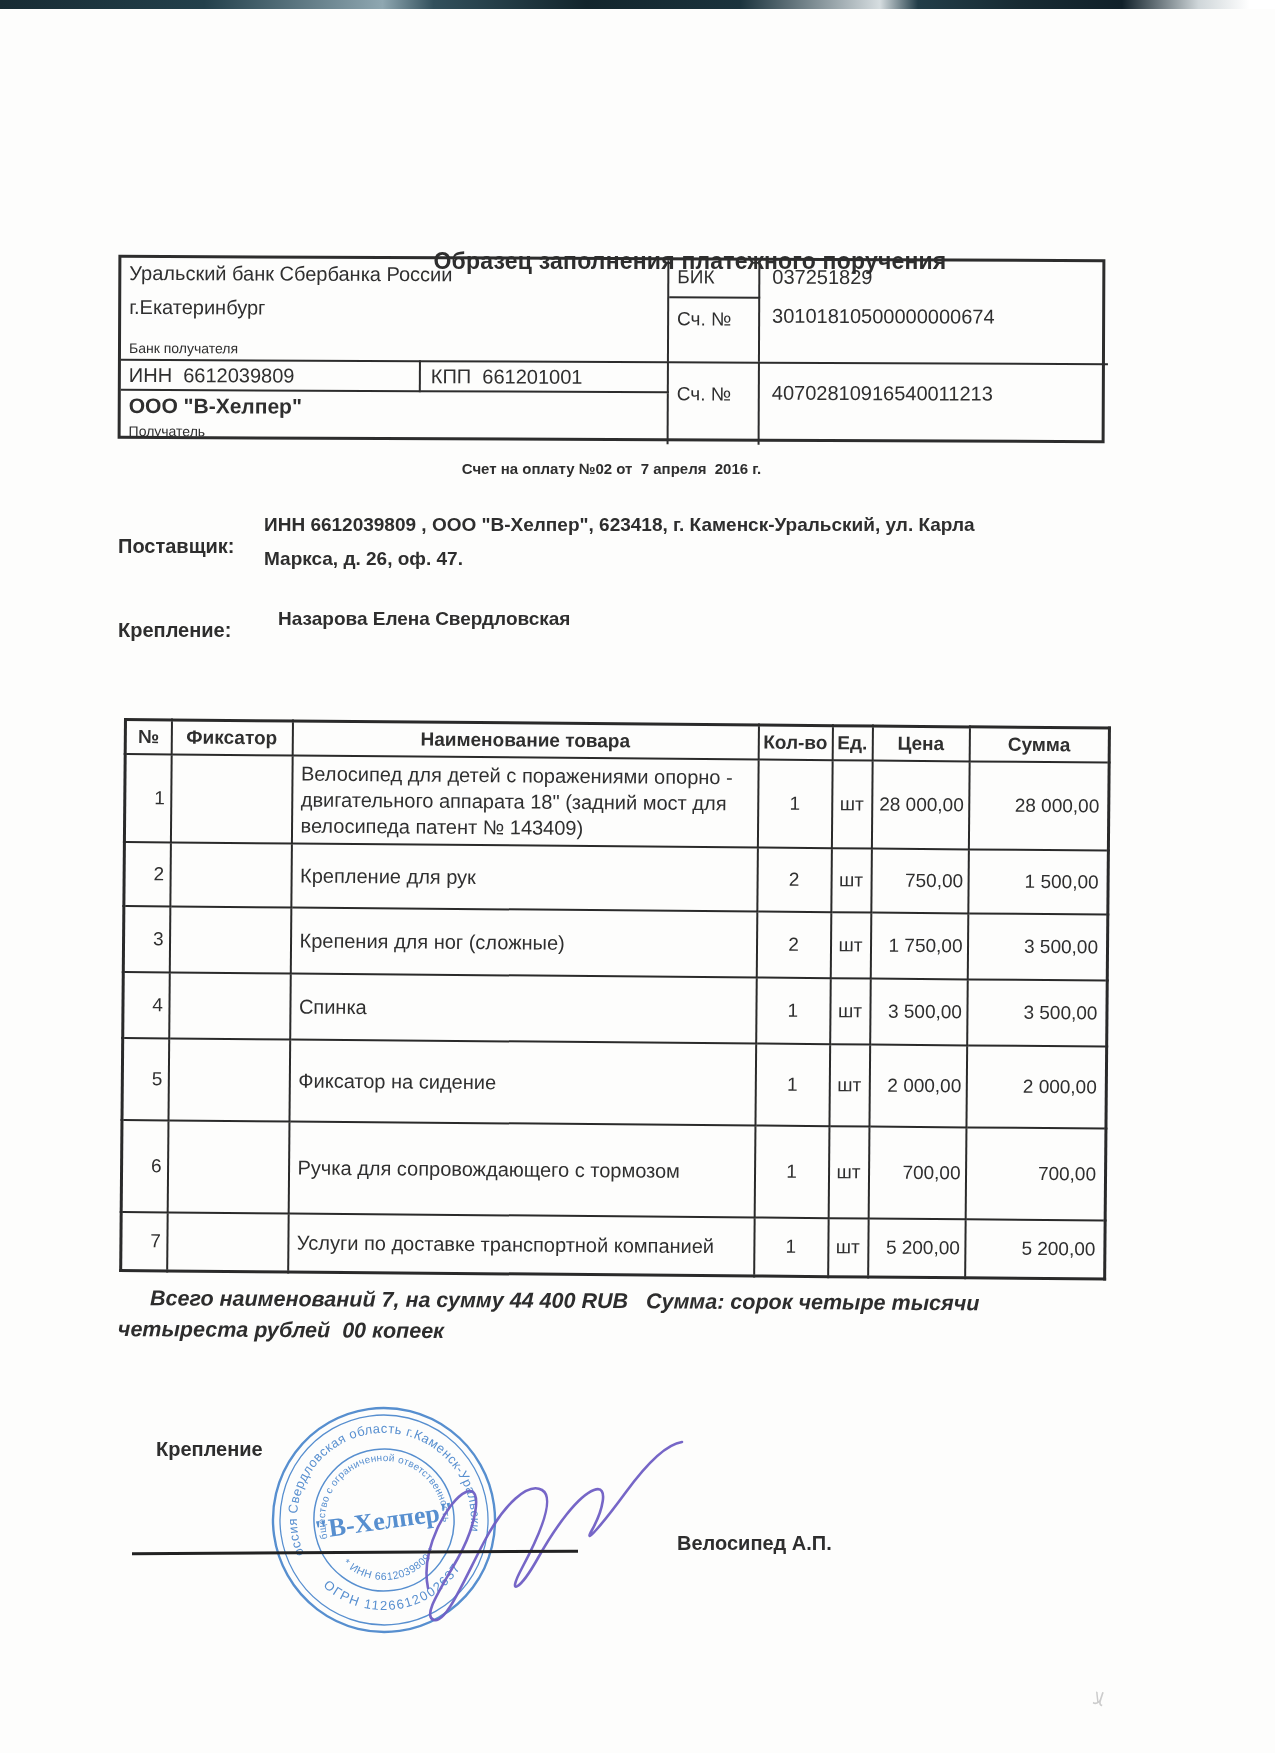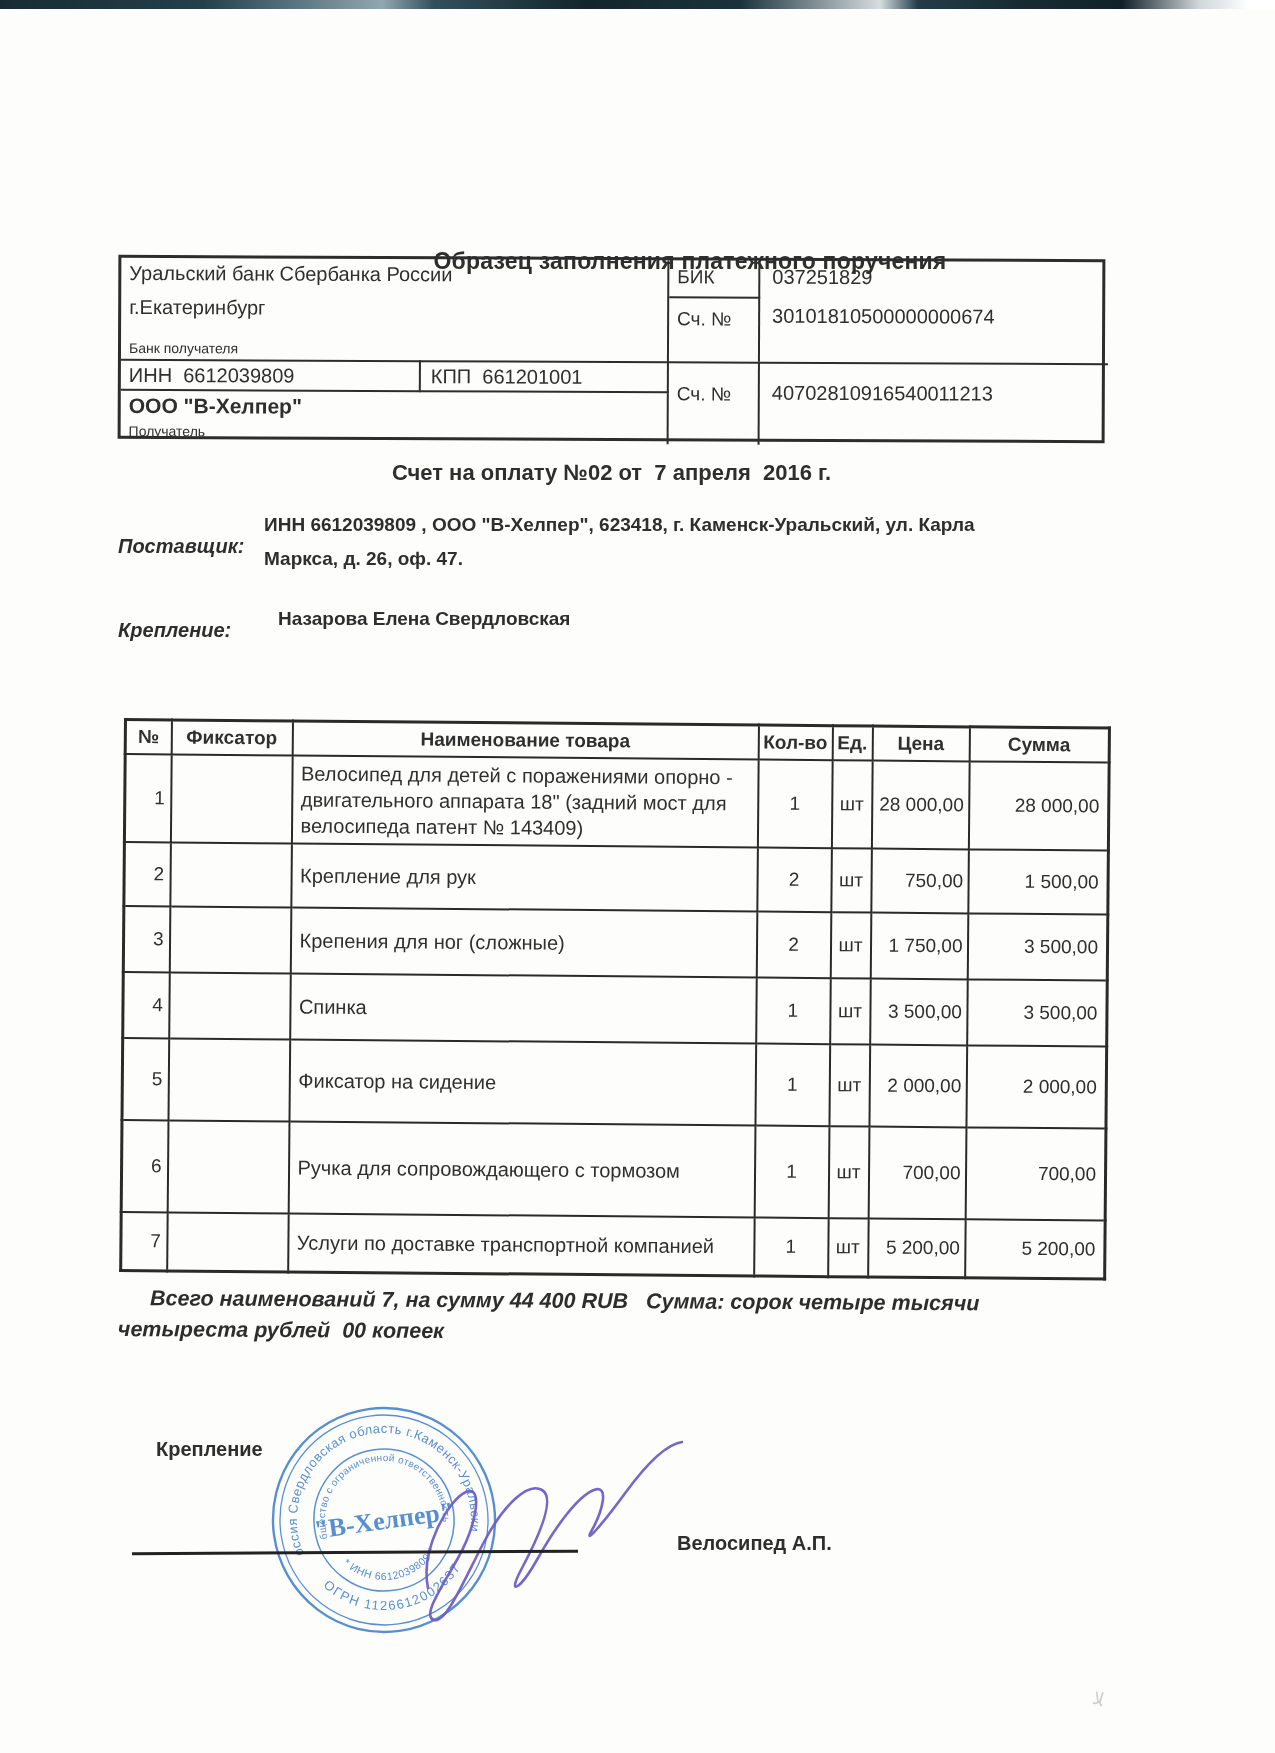--- a/index.html
+++ b/index.html
@@ -10,21 +10,21 @@
 
   
   #scan-strip{left:0;top:0;width:1275px;height:9px;
     background:linear-gradient(90deg,#182b33 0%,#23404b 16%,#8fa7b1 30%,#32505c 34%,
       #13252c 46%,#1b333d 58%,#d6dde0 69%,#223d48 72%,#182b33 80%,#11212a 88%,#cfd6d9 94%,#ffffff 98%);}
 
   
   #doc-title{left:270px;top:248px;width:840px;text-align:center;
     font-size:23px;font-weight:bold;color:#2e2e2e;letter-spacing:.2px;}
   #invoice-title{left:118px;top:460px;width:987px;text-align:center;
-    font-size:22px;font-weight:bold;color:#2e2e2e;}
+    font-size:15px;font-weight:bold;color:#2e2e2e;}
 
   
   #bank{left:118px;top:257px;width:987px;height:184px;display:grid;
     grid-template-columns:300px 248px 91px 348px;grid-template-rows:38px 63px 32px 51px;
     border:3px solid #2d2d2d;box-sizing:border-box;font-size:20px;color:#2f2f2f;
     transform:rotate(.25deg);}
   #bank>div{box-sizing:border-box;overflow:hidden;}
   .bc{border-color:#2d2d2d;border-style:solid;border-width:0;}
   #bank-name{grid-area:1/1/3/3;border-right-width:2px;padding:4px 8px 2px 8px;
     display:flex;flex-direction:column;}
@@ -43,21 +43,21 @@
     padding:20px 0 0 8px;font-size:19px;}
   #acct-value{grid-area:3/4/5/5;border-top-width:2px;padding:18px 0 0 12px;}
   #recipient-cell{grid-area:4/1/5/3;border-right-width:2px;padding:3px 0 0 8px;}
   #recipient-cell .name{font-weight:bold;font-size:21px;}
   #recipient-cell .small{font-size:14px;margin-top:5px;}
 
   
   .party{left:118px;width:960px;display:flex;}
   #supplier-row{top:508px;}
   #buyer-row{top:602px;}
-  .party .plabel{width:146px;flex:none;font-weight:bold;font-size:20px;color:#2e2e2e;font-style:italic;}
+  .party .plabel{width:146px;flex:none;font-weight:bold;font-size:20px;color:#2e2e2e;}
   #supplier-row .plabel{padding-top:27px;}
   #buyer-row .plabel{padding-top:17px;}
   .party .pvalue{font-weight:bold;font-size:19px;line-height:34px;color:#2e2e2e;width:790px;}
   #buyer-row .pvalue{padding-left:14px;}
 
   
   #items{left:124px;top:718px;transform:rotate(.5deg);transform-origin:0 0;}
   #items table{border-collapse:collapse;table-layout:fixed;width:984px;
     border:3px solid #2a2a2a;}
   #items th,#items td{border:2px solid #2a2a2a;font-size:19px;color:#2f2f2f;

